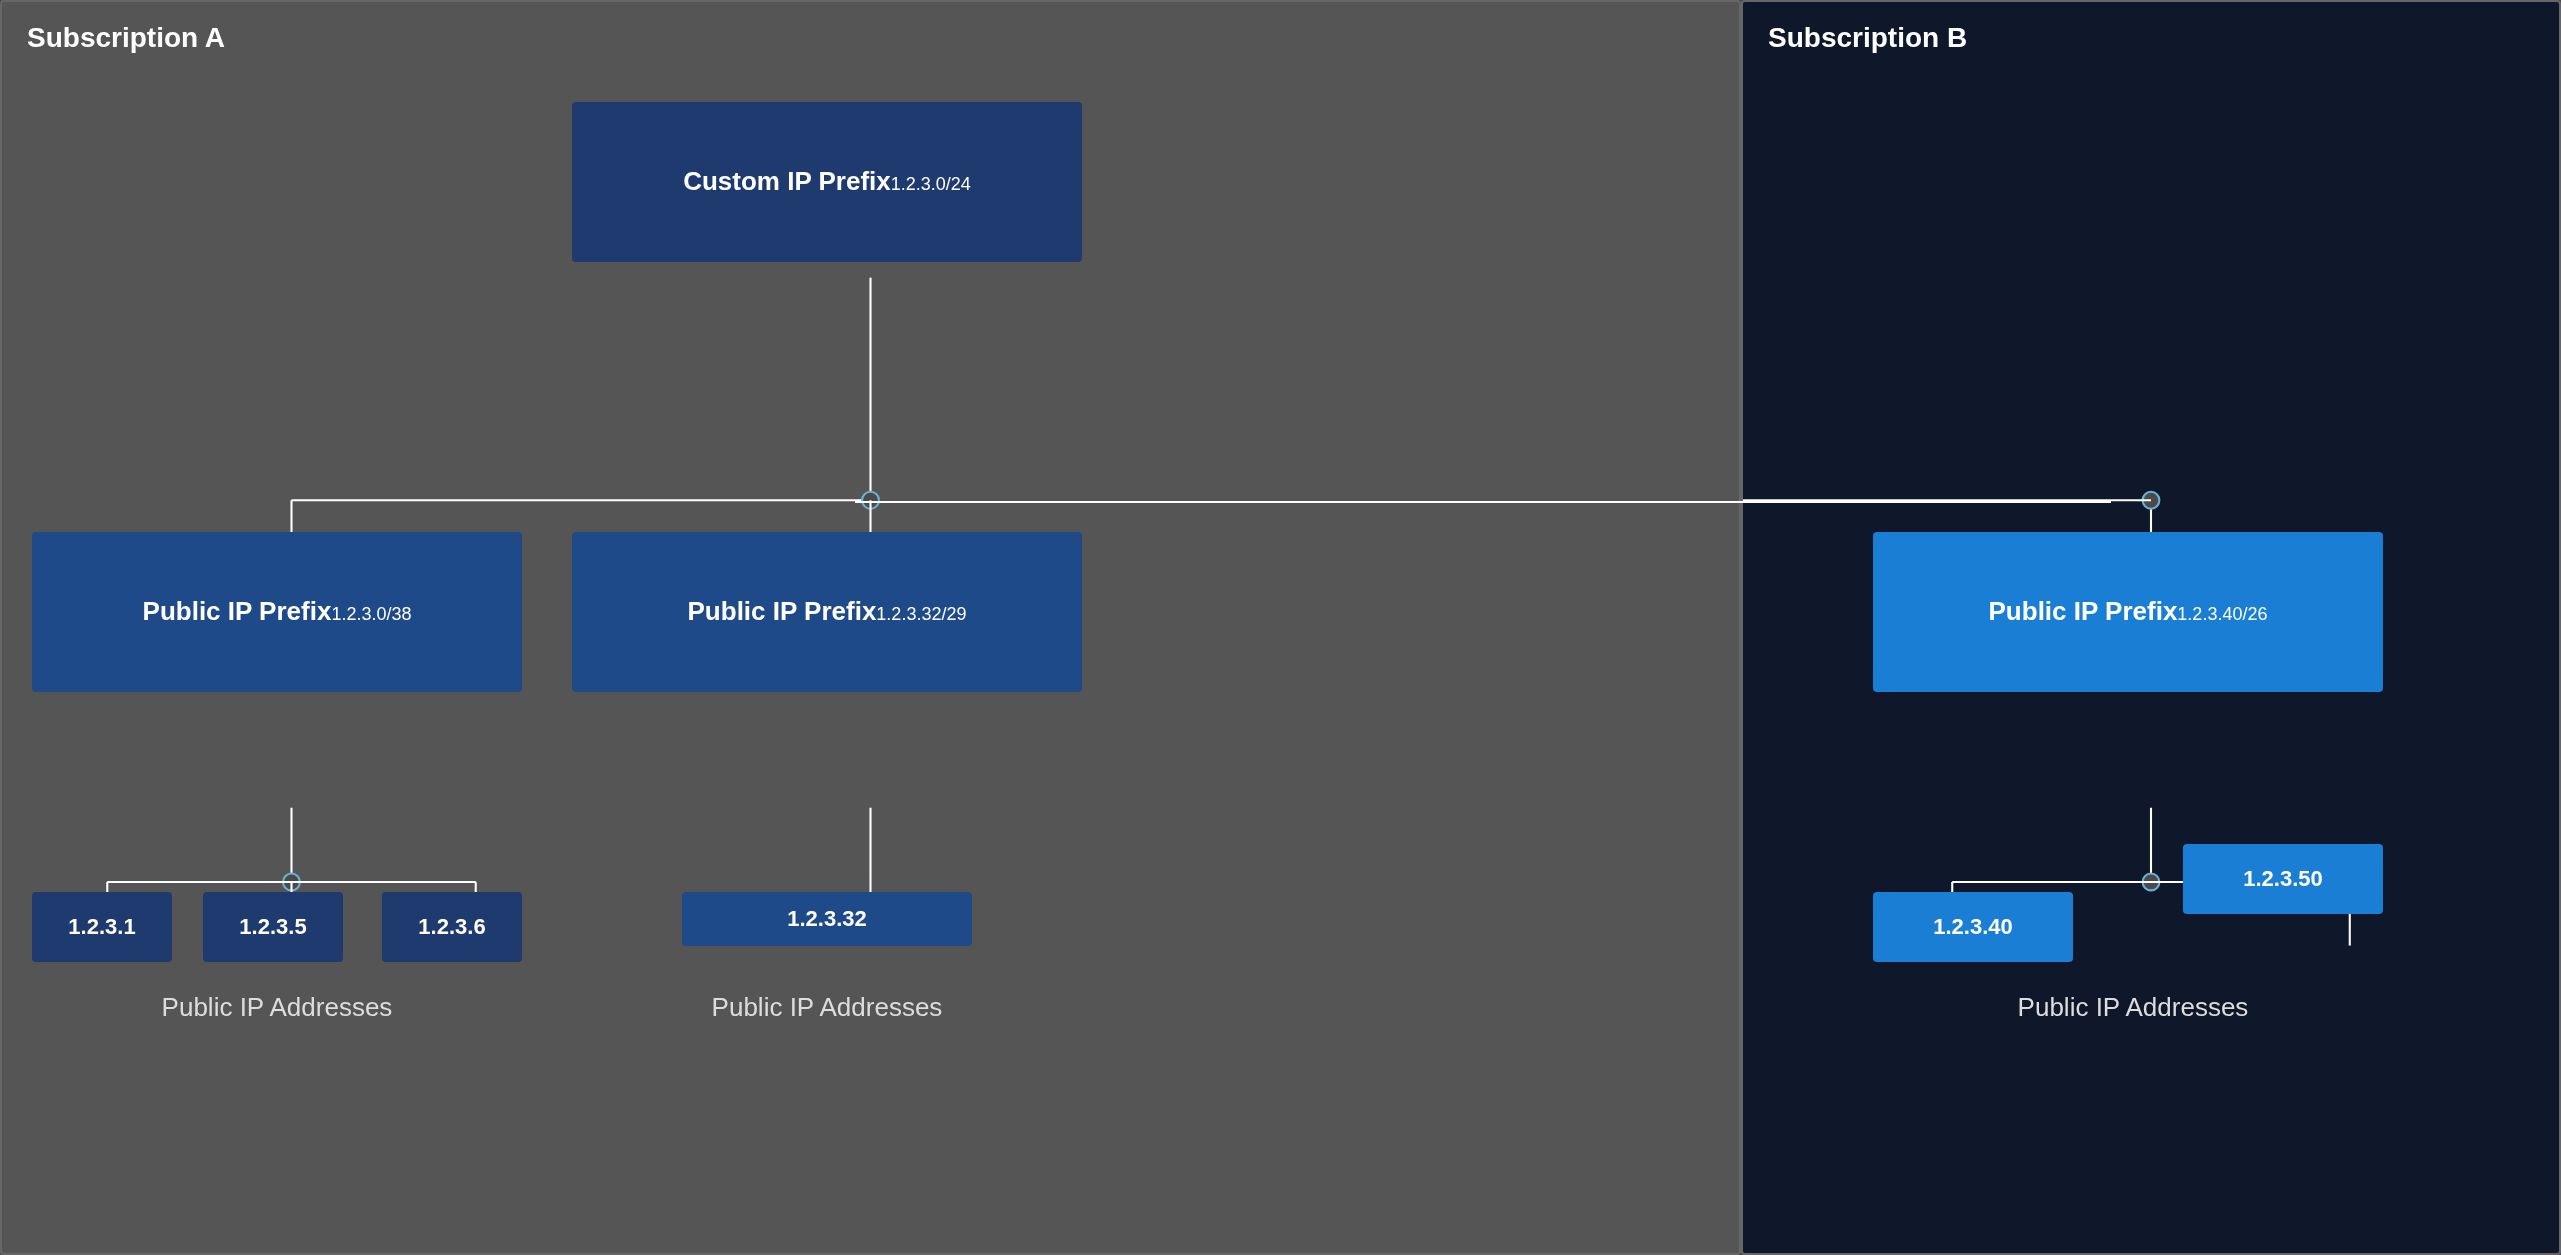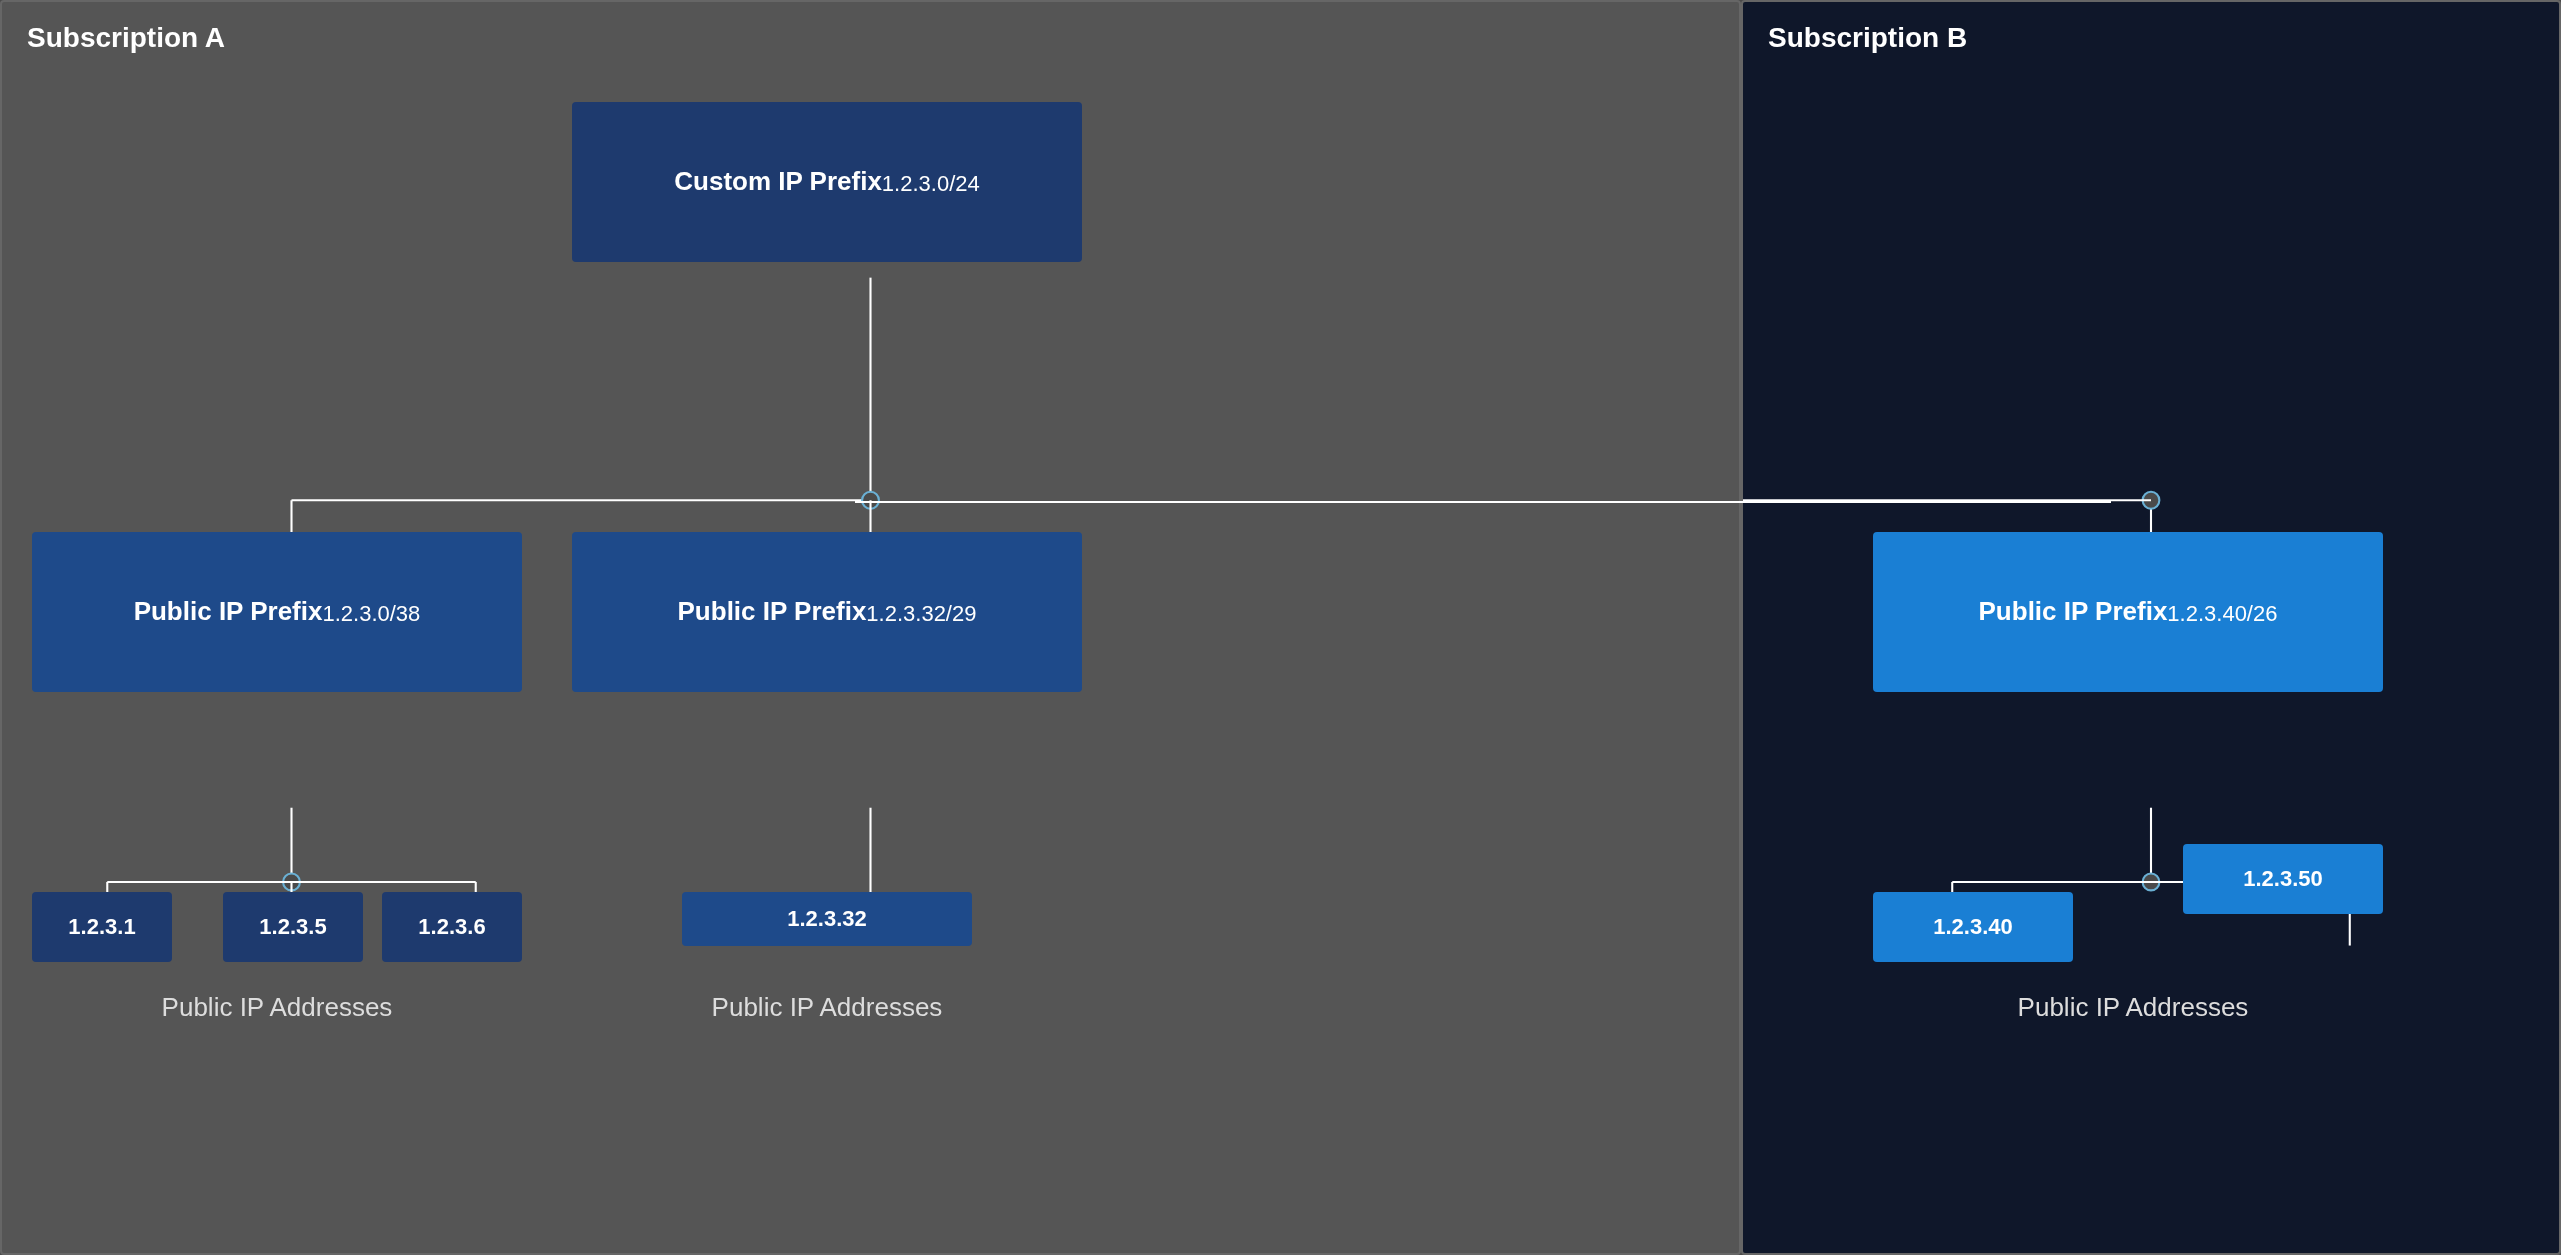--- a/index.html
+++ b/index.html
@@ -66,21 +66,21 @@
     }
 
     .box-title {
       font-size: 26px;
       font-weight: 700;
       text-align: center;
       line-height: 1.2;
     }
 
     .box-subtitle {
-      font-size: 22px;
+      font-size: 18px;
       font-weight: 400;
       text-align: center;
       margin-top: 4px;
     }
 
     .box-small {
       font-size: 22px;
       font-weight: 600;
       text-align: center;
     }
@@ -155,21 +155,21 @@
     </div>
 
     <div class="box medium-blue" style="left: 570px; top: 530px; width: 510px; height: 160px;">
       <span class="box-title">Public IP Prefix</span>
       <span class="box-subtitle">1.2.3.32/29</span>
     </div>
 
     <div class="box dark-blue" style="left: 30px; top: 890px; width: 140px; height: 70px;">
       <span class="box-small">1.2.3.1</span>
     </div>
-    <div class="box dark-blue" style="left: 221px; top: 890px; width: 140px; height: 70px;">
+    <div class="box dark-blue" style="left: 201px; top: 890px; width: 140px; height: 70px;">
       <span class="box-small">1.2.3.5</span>
     </div>
     <div class="box dark-blue" style="left: 380px; top: 890px; width: 140px; height: 70px;">
       <span class="box-small">1.2.3.6</span>
     </div>
 
     <div class="box-label" style="left: 30px; top: 990px; width: 490px;">Public IP Addresses</div>
 
     <div class="box medium-blue" style="left: 680px; top: 890px; width: 290px; height: 54px;">
       <span class="box-small">1.2.3.32</span>

